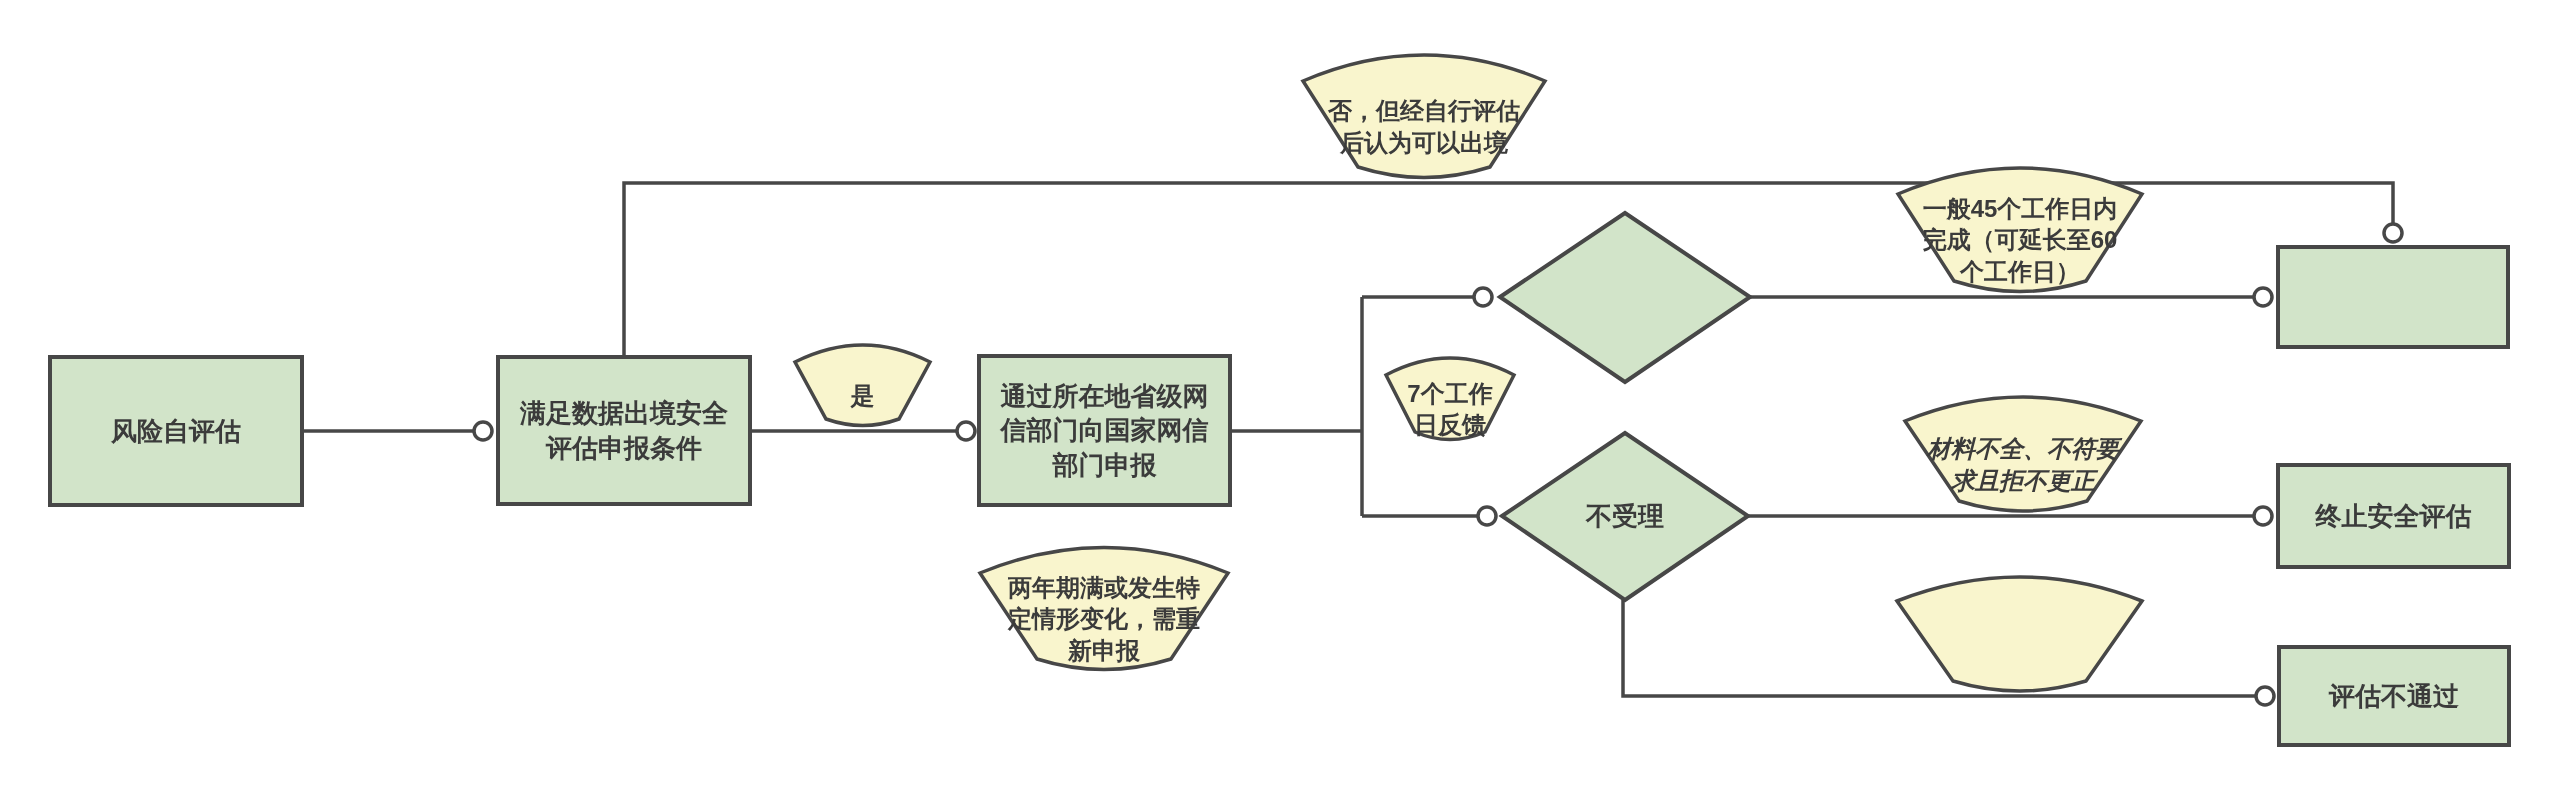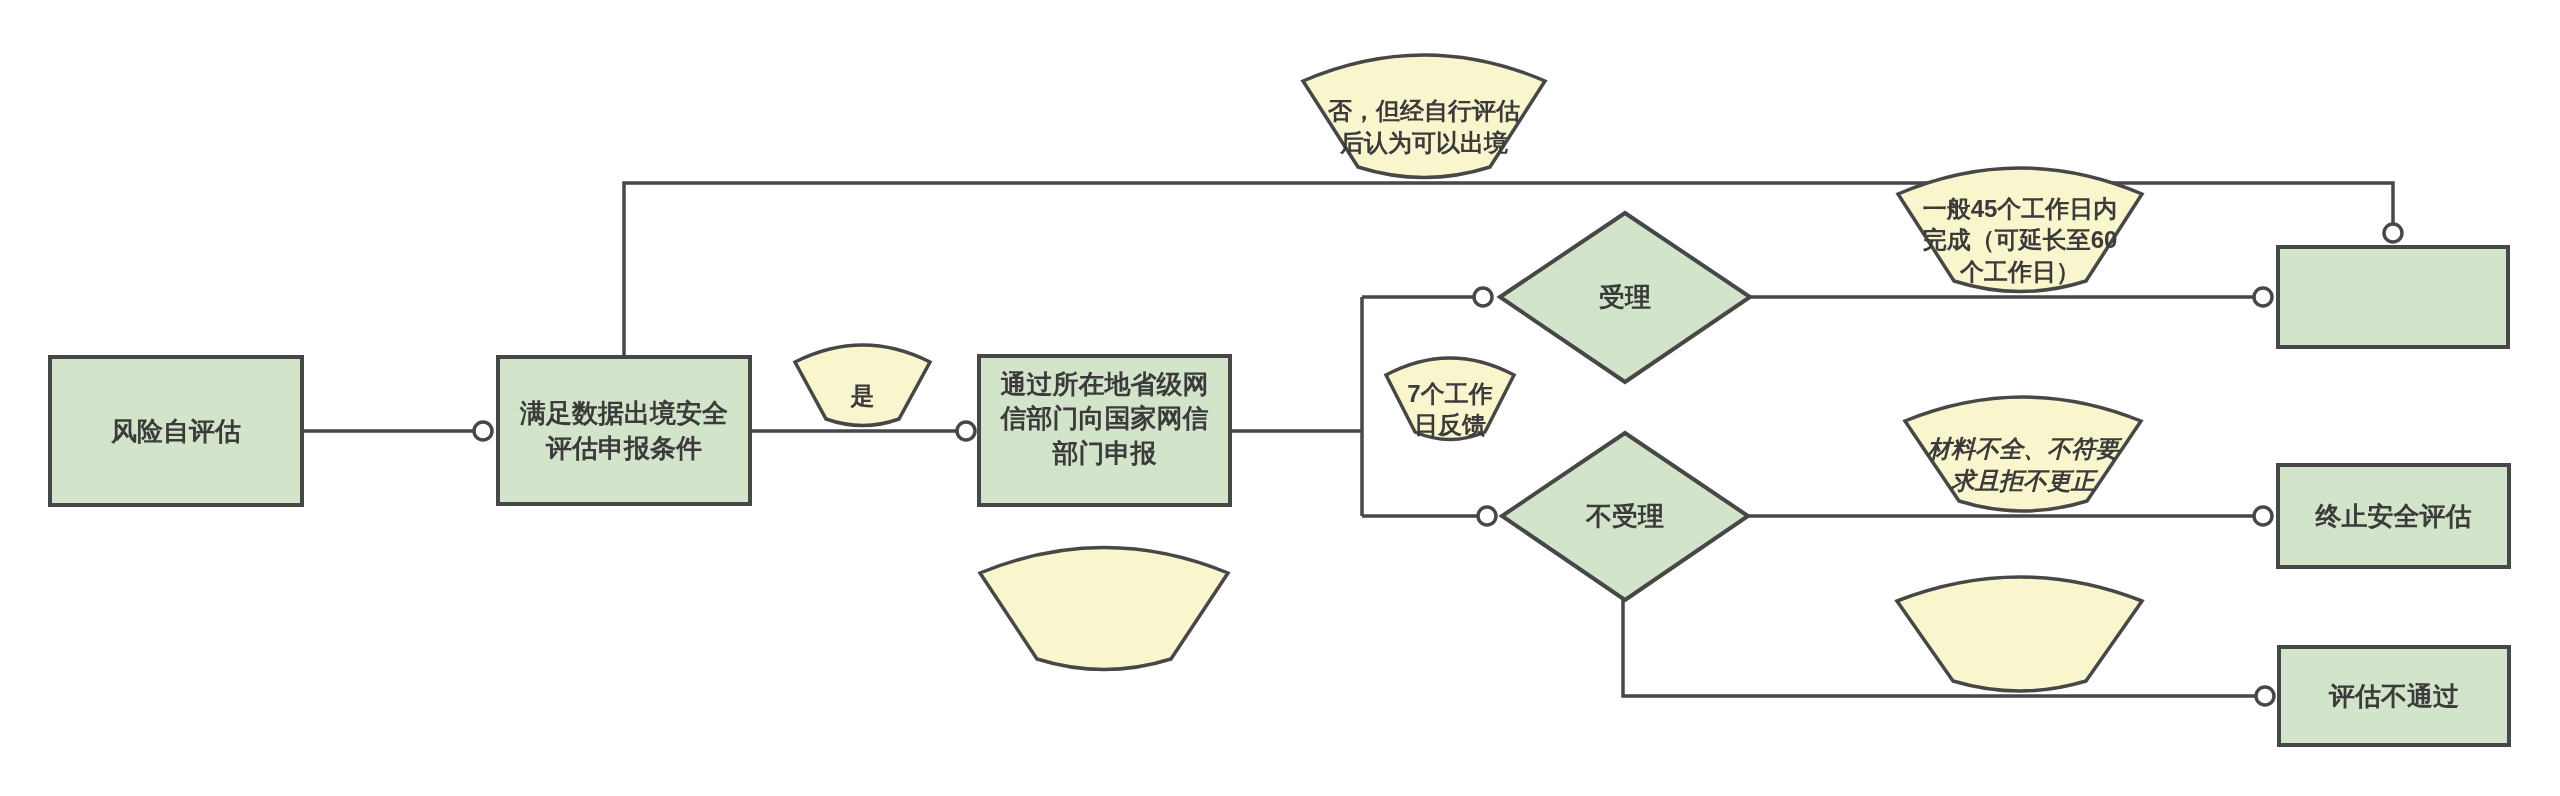--- a/index.html
+++ b/index.html
@@ -120,29 +120,26 @@
 
   <div class="label" style="left:50px; top:357px; width:252px; height:148px;">
     <span class="line">风险自评估</span>
   </div>
 
   <div class="label" style="left:498px; top:357px; width:252px; height:147px;">
     <span class="line">满足数据出境安全</span>
     <span class="line">评估申报条件</span>
   </div>
 
-  <div class="label" style="left:979px; top:344px; width:251px; height:149px;">
+  <div class="label" style="left:979px; top:356px; width:251px; height:149px;">
     <span class="line">通过所在地省级网</span>
     <span class="line">信部门向国家网信</span>
     <span class="line">部门申报</span>
   </div>
 
-  <div class="label" style="left:1500px; top:213px; width:250px; height:169px;">
-    <span class="line">受理</span>
-  </div>
 
   <div class="label" style="left:1502px; top:433px; width:246px; height:167px;">
     <span class="line">不受理</span>
   </div>
 
 
   <div class="label" style="left:2278px; top:465px; width:231px; height:102px;">
     <span class="line">终止安全评估</span>
   </div>
 
@@ -168,15 +165,20 @@
   <div class="label fan-label" style="left:1383px; top:355px; width:134px; height:88px;">
     <span class="line">7个工作</span>
     <span class="line">日反馈</span>
   </div>
 
   <div class="label fan-label" style="left:1900px; top:393px; width:246px; height:123px;font-style:italic;">
     <span class="line">材料不全、不符要</span>
     <span class="line">求且拒不更正</span>
   </div>
 
+  <div class="label fan-label" style="left:975px; top:543px; width:258px; height:132px;">
+    <span class="line">两年期满或发生特</span>
+    <span class="line">定情形变化，需重</span>
+    <span class="line">新申报</span>
+  </div>
 
 
 </div>
 
 </body></html>

